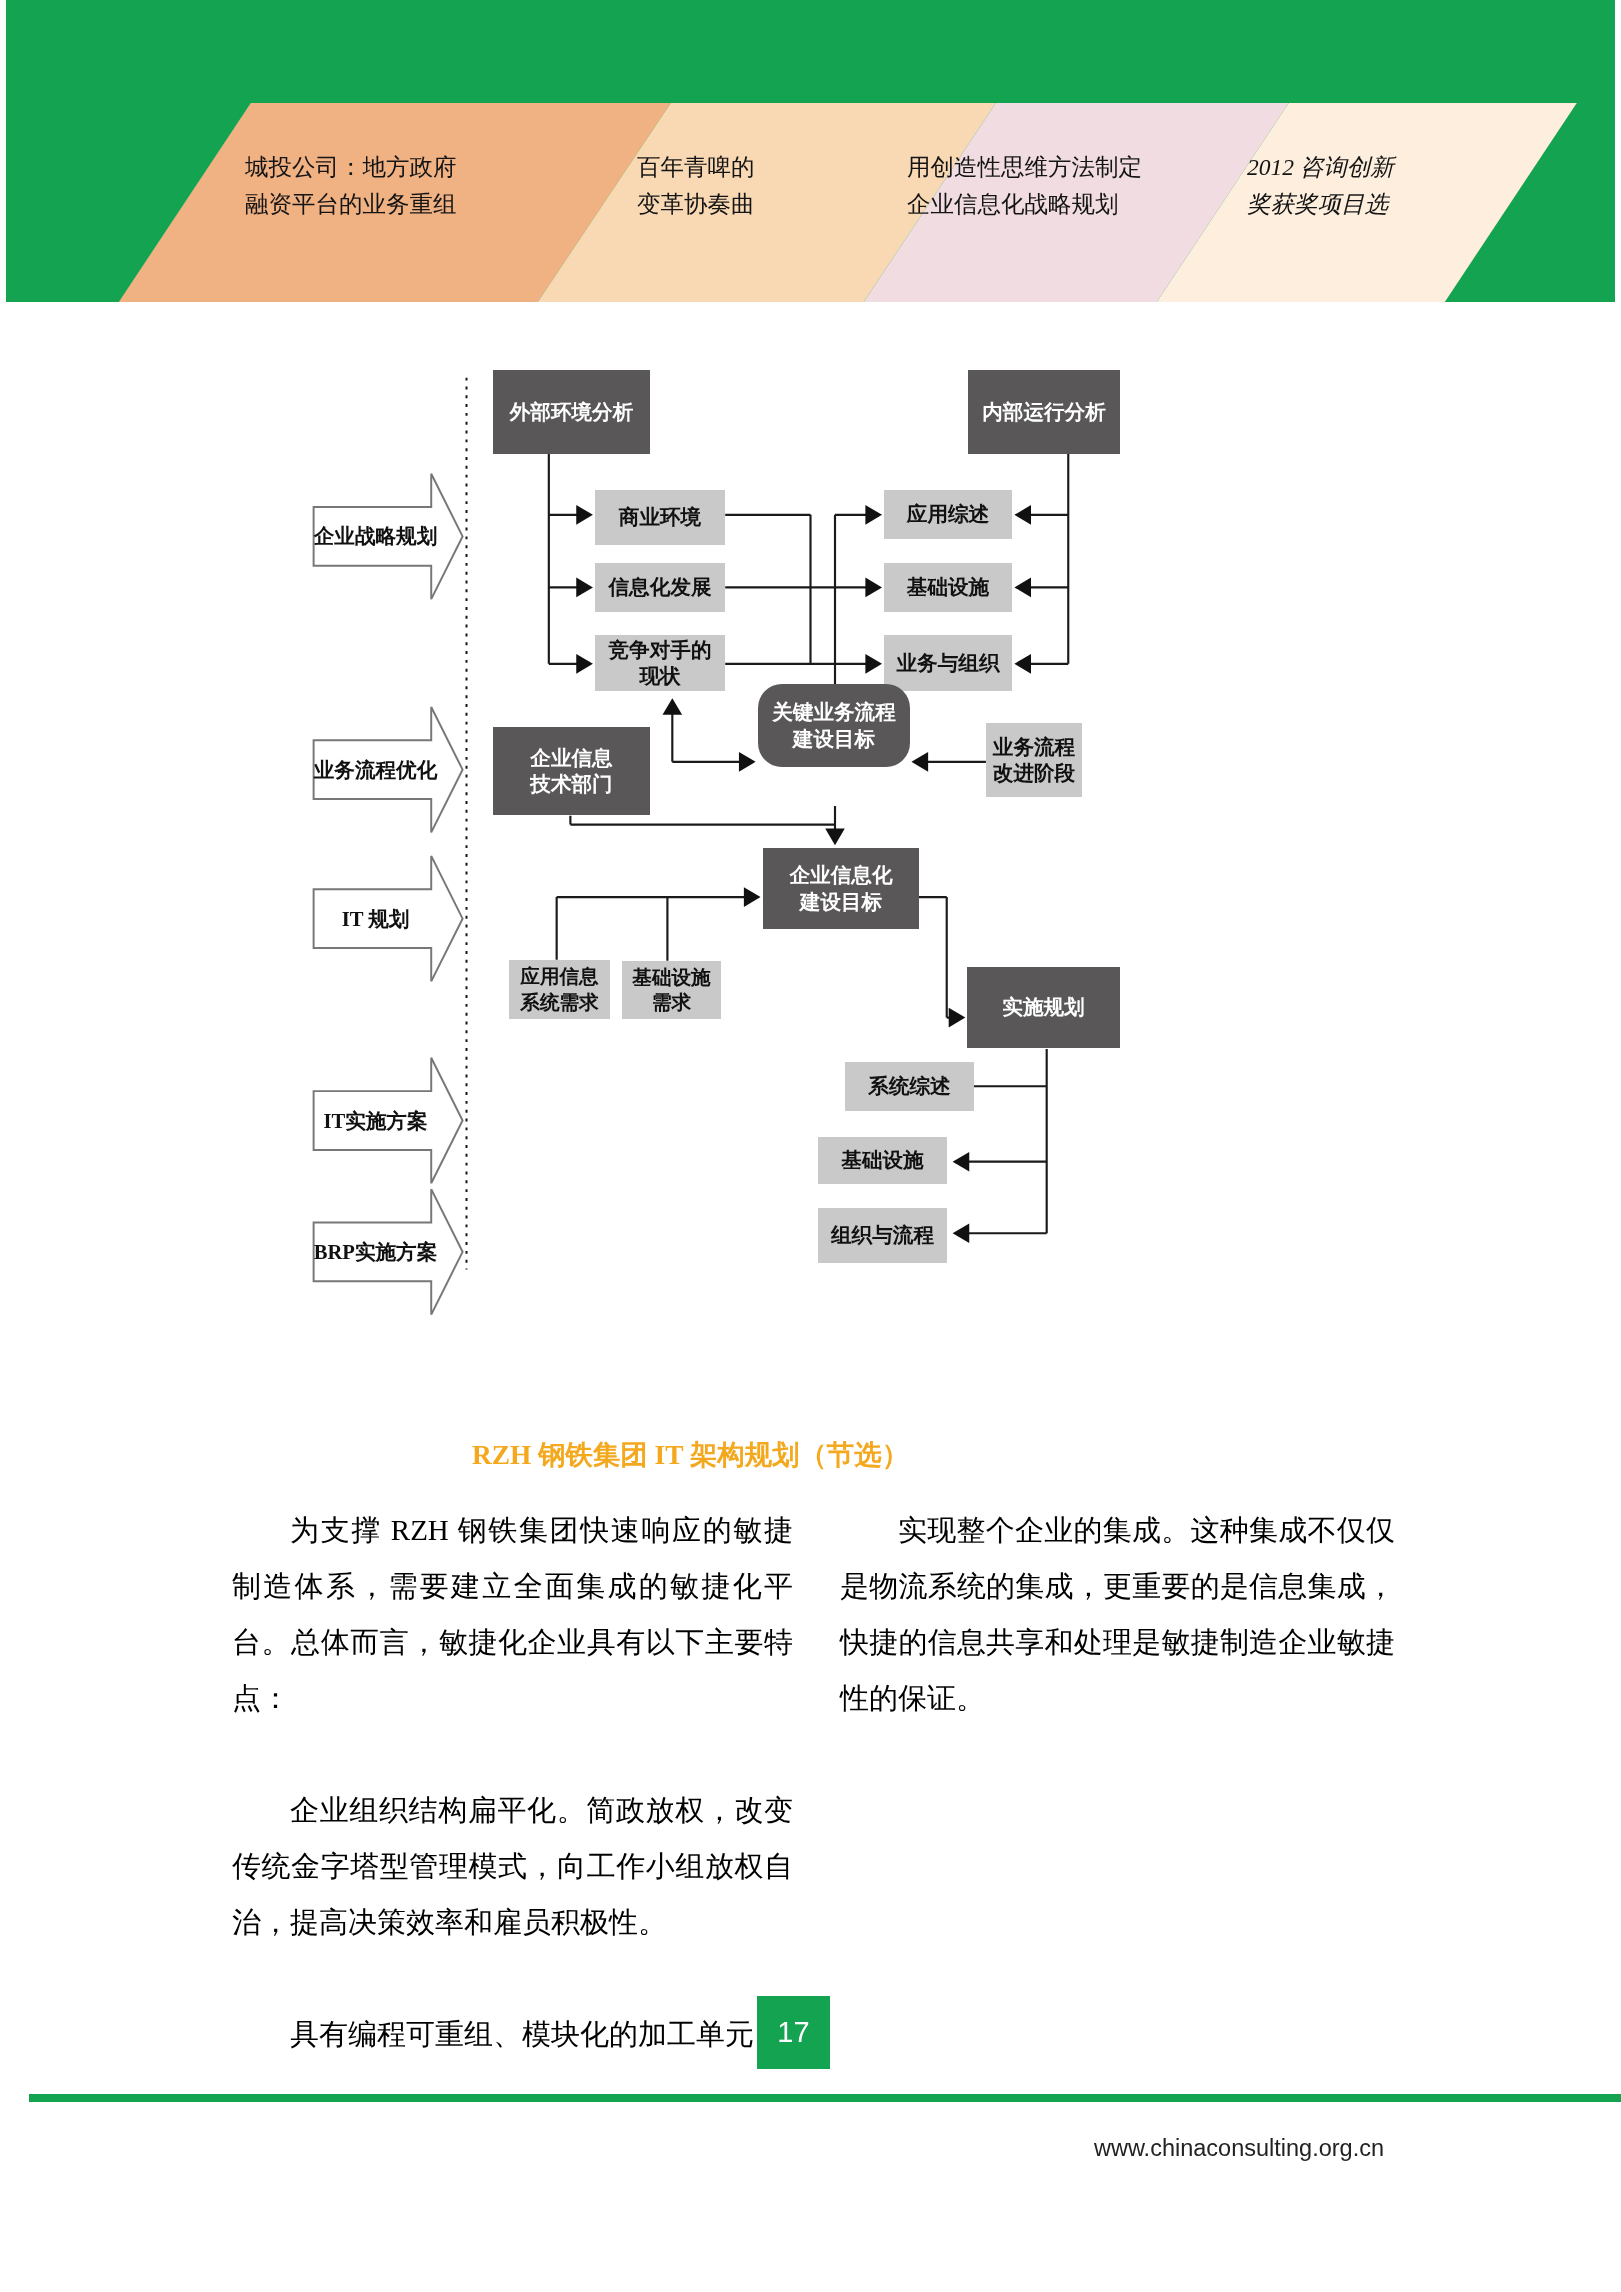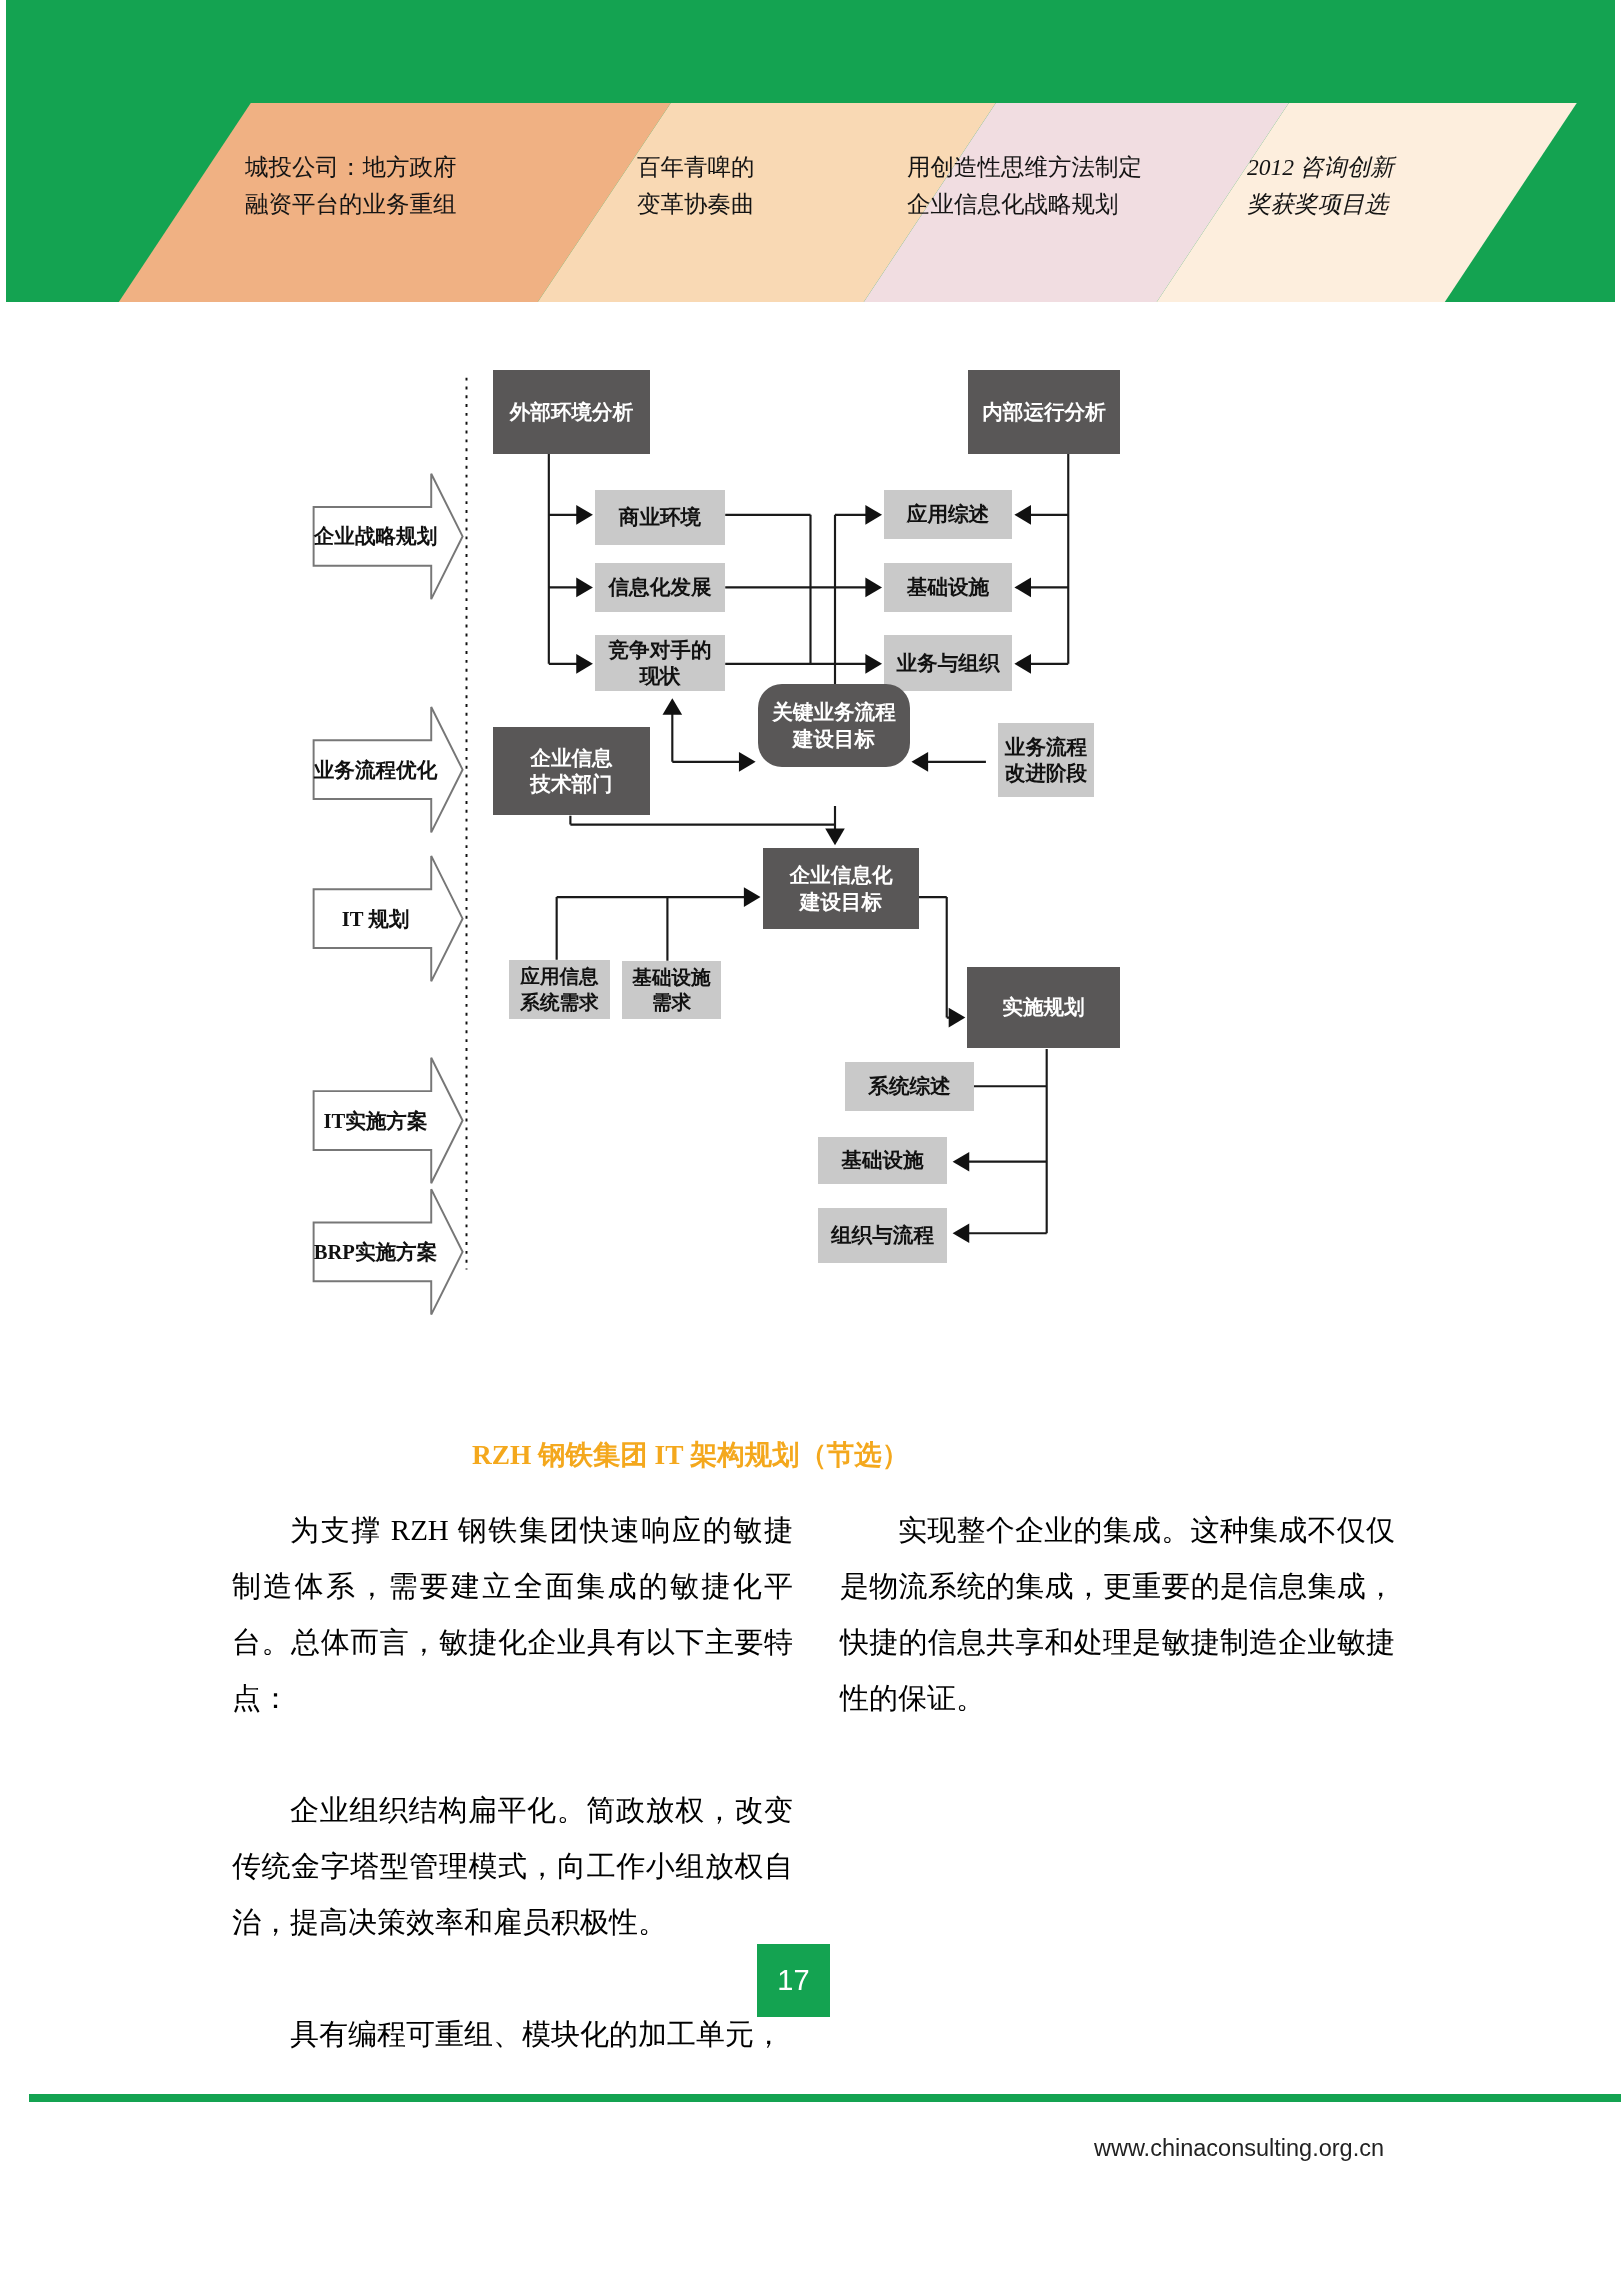--- a/index.html
+++ b/index.html
@@ -30,21 +30,21 @@
         justify-content:center;font-weight:bold;font-size:20.6px;color:#111;}
   
   .article-title{position:absolute;left:472px;top:1437px;margin:0;font-size:27.4px;font-weight:bold;
         color:var(--accent);}
   .col{position:absolute;top:1502px;font-size:29px;line-height:56px;text-align:justify;color:#000;}
   .col.left{left:232px;width:561px;}
   .col.right{left:840px;width:555px;}
   .col p{margin:0 0 56px 0;}
   .col p.indent{text-indent:2em;}
   
-  .page-num{position:absolute;left:757px;top:1944px;width:73px;height:73px;background:var(--green);
+  .page-num{position:absolute;left:757px;top:1996px;width:73px;height:73px;background:var(--green);
         color:#fff;font-size:29px;display:flex;align-items:center;justify-content:center;
         font-family:"Liberation Sans", sans-serif;}
   .footer-rule{position:absolute;left:29px;top:2094px;width:1592px;height:7.8px;background:var(--green);}
   .site-url{position:absolute;left:1094px;top:2135px;font-size:23.5px;color:#222;
         font-family:"Liberation Sans", sans-serif;}
 </style>
 </head>
 <body>
 
 <div class="page">
@@ -125,21 +125,21 @@
   <div class="lbox" style="left:595px;top:563px;width:130px;height:49px;">信息化发展</div>
   <div class="lbox" style="left:595px;top:635px;width:130px;height:56px;">竞争对手的
 现状</div>
   <div class="lbox" style="left:884px;top:490px;width:128px;height:49px;">应用综述</div>
   <div class="lbox" style="left:884px;top:563px;width:128px;height:49px;">基础设施</div>
   <div class="lbox" style="left:884px;top:635px;width:128px;height:56px;">业务与组织</div>
   <div class="dbox" style="left:493px;top:727px;width:157px;height:88px;">企业信息
 技术部门</div>
   <div class="dbox" style="left:758px;top:684px;width:152px;height:83px;border-radius:24px;">关键业务流程
 建设目标</div>
-  <div class="lbox" style="left:986px;top:723px;width:96px;height:74px;margin-left:12px;">业务流程
+  <div class="lbox" style="left:986px;top:723px;width:96px;height:74px;">业务流程
 改进阶段</div>
   <div class="dbox" style="left:763px;top:848px;width:156px;height:81px;">企业信息化
 建设目标</div>
   <div class="lbox" style="left:509px;top:960px;width:101px;height:59px;font-size:19.6px;line-height:25.5px;">应用信息
 系统需求</div>
   <div class="lbox" style="left:622px;top:961px;width:99px;height:58px;font-size:19.6px;line-height:25.5px;">基础设施
 需求</div>
   <div class="dbox" style="left:967px;top:967px;width:153px;height:81px;">实施规划</div>
   <div class="lbox" style="left:818px;top:1062px;width:129px;height:49px;margin-left:27px;">系统综述</div>
   <div class="lbox" style="left:818px;top:1137px;width:129px;height:47px;">基础设施</div>

